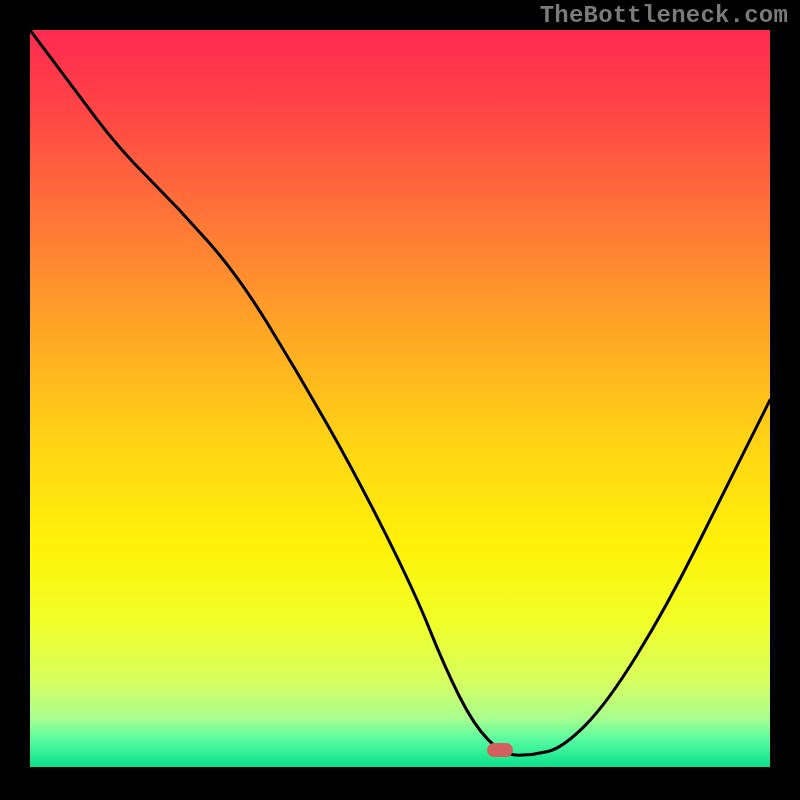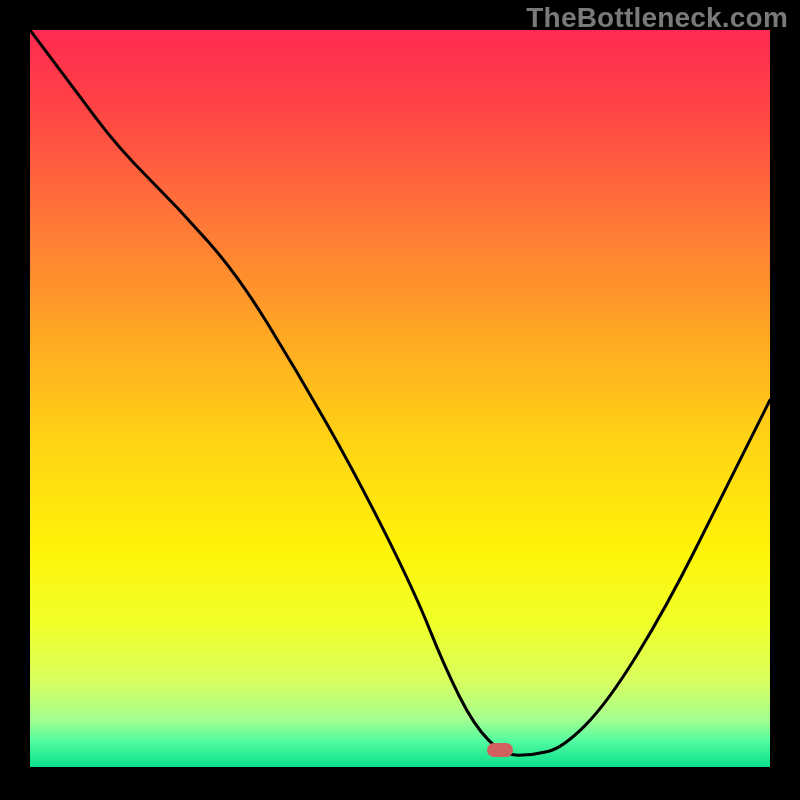--- a/index.html
+++ b/index.html
@@ -13,22 +13,22 @@
   .container {
     position: relative;
     width: 800px;
     height: 800px;
   }
   .watermark {
     position: absolute;
     top: 2px;
     right: 12px;
     color: #7a7a7a;
-    font-family: Liberation Sans, sans-serif;
-    font-size: 28px;
+    font-family: Liberation Mono, monospace;
+    font-size: 24px;
     font-weight: 600;
     letter-spacing: 0.2px;
     z-index: 2;
   }
   svg.plot {
     position: absolute;
     left: 30px;
     top: 30px;
     width: 740px;
     height: 740px;

